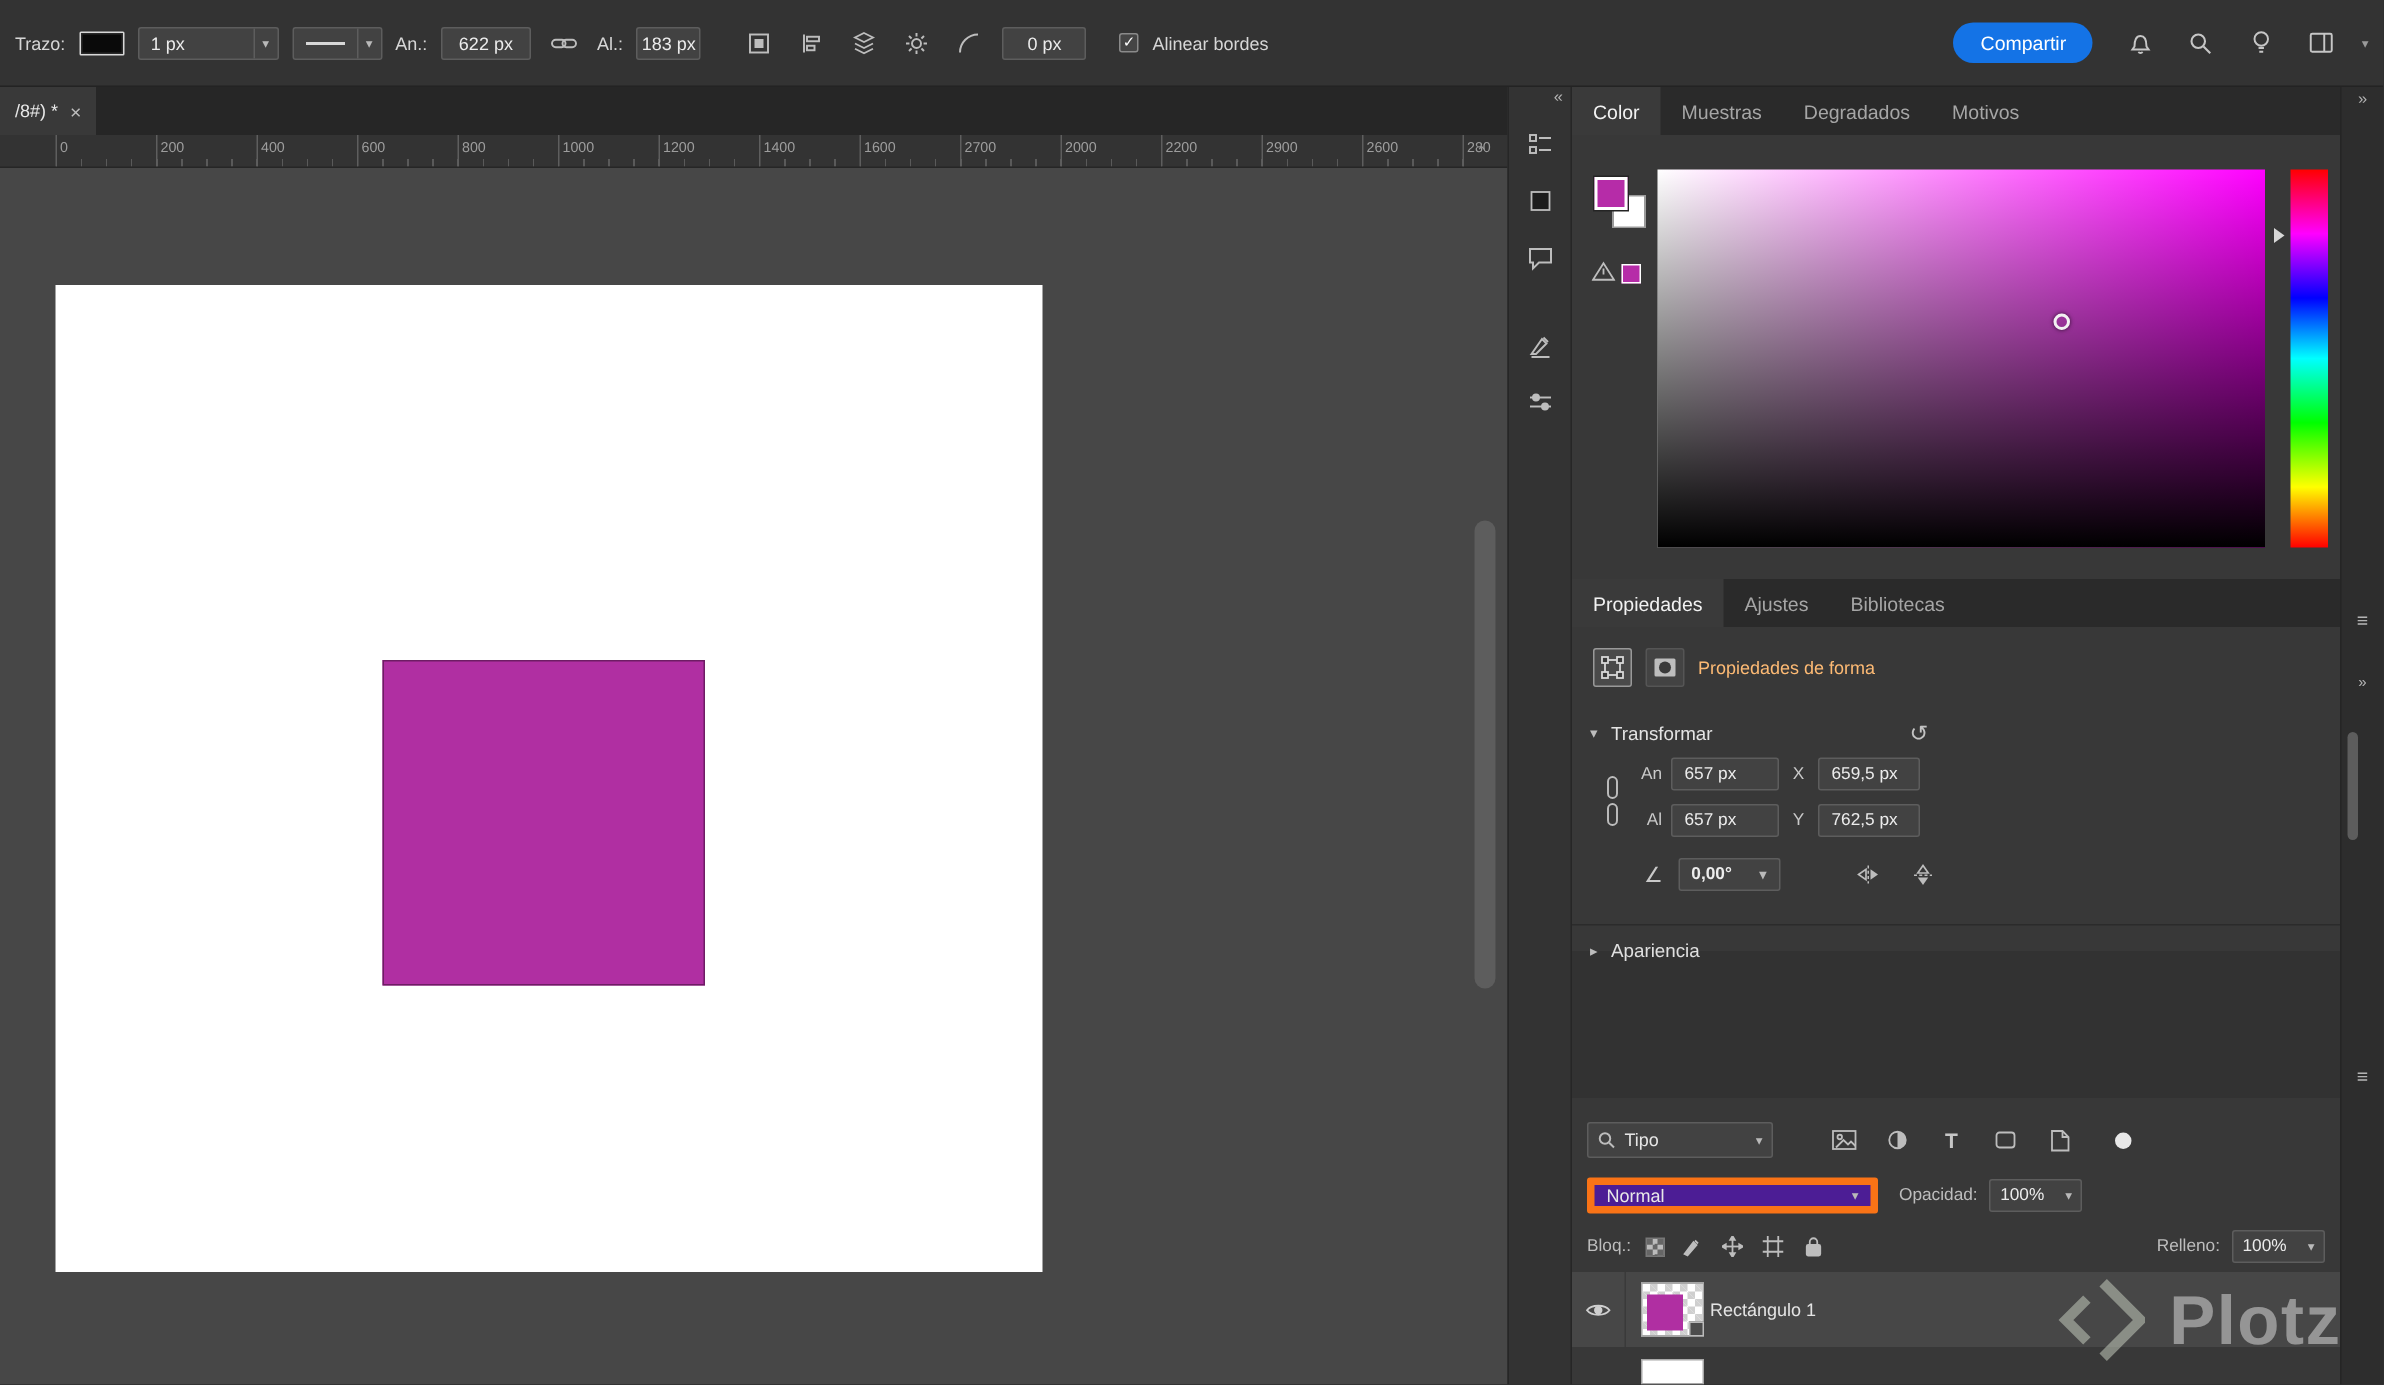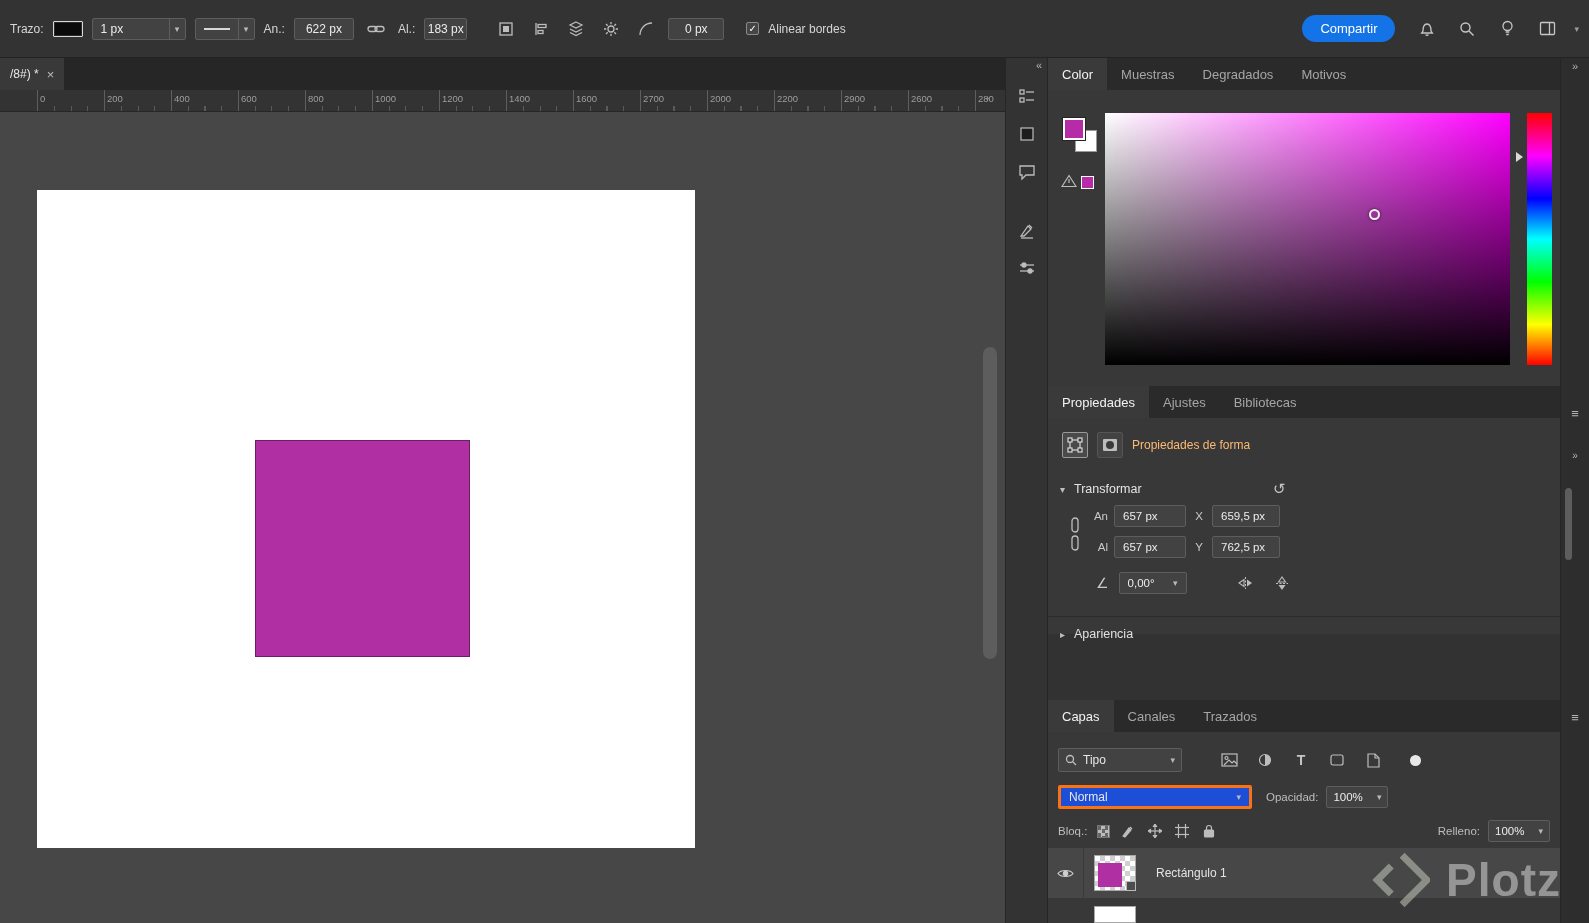--- a/index.html
+++ b/index.html
@@ -91,34 +91,34 @@
 
   
   .layers-panel { top:642px; bottom:0; }
   .layers-panel .panel-body { top:32px; }
   .filter-row { position:absolute; top:48px; left:10px; right:10px; display:flex; align-items:center; }
   .filter-select { width:124px; height:24px; background:#424242; border:1px solid #5d5d5d; border-radius:2px; display:flex; align-items:center; gap:6px; padding:0 6px; color:#e6e6e6; }
   .filter-select .caret { margin-left:auto; color:#b9b9b9; font-size:9px; }
   .filter-icons { display:flex; align-items:center; gap:10px; margin-left:34px; }
   .toggle-dot { width:11px; height:11px; border-radius:50%; background:#e8e8e8; margin-left:24px; }
   .blend-row { position:absolute; top:85px; left:10px; right:10px; display:flex; align-items:center; }
-  .blend-select { width:194px; height:24px; background:#1d4ed8; border:3px solid #f97316; border-radius:2px; display:flex; align-items:center; padding:0 8px; color:#e8e8e8; }
+  .blend-select { width:194px; height:24px; background:#4c1d95; border:5px solid #f97316; border-radius:2px; display:flex; align-items:center; padding:0 8px; color:#e8e8e8; }
   .blend-select .caret { margin-left:auto; color:#b9b9b9; font-size:9px; }
   .mini-field { width:62px; height:22px; background:#424242; border:1px solid #5d5d5d; border-radius:2px; display:flex; align-items:center; padding:0 6px; color:#ececec; font-size:11.5px; }
   .mini-field .caret { margin-left:auto; color:#b9b9b9; font-size:9px; }
   .row-lbl { color:#bdbdbd; font-size:11.5px; }
   .lock-row { position:absolute; top:119px; left:10px; right:10px; display:flex; align-items:center; }
   .lock-icons { display:flex; align-items:center; gap:9px; margin-left:10px; }
   .checker14 { width:13px; height:13px; background:conic-gradient(#bbb 25%,#666 0 50%,#bbb 0 75%,#666 0); background-size:7px 7px; border:1px solid #777; }
   .layer-row { position:absolute; top:148px; left:0; right:0; height:50px; background:#474747; display:flex; align-items:center; }
   .eye-cell { width:36px; display:flex; align-items:center; justify-content:center; border-right:1px solid #3a3a3a; align-self:stretch; }
   .layer-thumb { margin-left:10px; width:42px; height:36px; border:1px solid #a8a8a8; background:#fff; background-image:linear-gradient(45deg,#cfcfcf 25%,transparent 25%,transparent 75%,#cfcfcf 75%),linear-gradient(45deg,#cfcfcf 25%,transparent 25%,transparent 75%,#cfcfcf 75%); background-size:10px 10px; background-position:0 0,5px 5px; position:relative; }
   .layer-thumb .mini-shape { position:absolute; left:3px; bottom:3px; width:24px; height:24px; }
   .layer-thumb .badge { position:absolute; right:-1px; bottom:-1px; width:10px; height:10px; background:#4d4d4d; border:1px solid #bbb; }
-  .layer-name { margin-left:20px; color:#e4e4e4; font-size:12px; }
+  .layer-name { margin-left:4px; color:#e4e4e4; font-size:12px; }
   .layer-row-partial { position:absolute; top:200px; left:0; right:0; height:23px; background:#383838; display:flex; align-items:flex-start; }
   .partial-thumb { margin-left:46px; margin-top:6px; width:42px; height:17px; border:1px solid #a8a8a8; background:#fff; }
 
   
   .right-edge { position:absolute; left:1560px; top:58px; right:0; bottom:0; background:#2d2d2d; border-left:1px solid #252525; }
   .re-item { position:absolute; left:0; right:0; text-align:center; color:#b3b3b3; }
   .re-scroll { position:absolute; left:4px; top:430px; width:7px; height:72px; background:#5d5d5d; border-radius:4px; }
 
   
   .watermark { position:absolute; right:28px; bottom:12px; display:flex; align-items:center; gap:16px; opacity:.5; pointer-events:none; z-index:9; }
@@ -407,21 +407,21 @@
         <span class="t-field small">659,5 px</span>
       </div>
       <div class="t-row" style="top:150px">
         <span class="lbl">Al</span>
         <span class="t-field">657 px</span>
         <span class="lbl2">Y</span>
         <span class="t-field small">762,5 px</span>
       </div>
       <div class="angle-row">
         <span class="angle-sym">∠</span>
-        <span class="t-field small" style="gap:0;">
+        <span class="t-field small" style="gap:0;font-weight:bold;">
           <span>0,00°</span>
           <span style="margin-left:auto;color:#b9b9b9;font-size:9px;">▾</span>
         </span>
         <span style="width:26px"></span>
         <span class="icon-btn">
           <svg class="ic" width="17" height="14" viewBox="0 0 17 14">
               <path d="M2 7 L7 3.5 V10.5 Z" fill="none" stroke="#bdbdbd" stroke-width="1.1"></path>
               <path d="M15 7 L10 3.5 V10.5 Z" fill="#bdbdbd"></path>
               <line x1="8.5" y1="1" x2="8.5" y2="13" stroke="#bdbdbd" stroke-width="1" stroke-dasharray="2 1.5"></line>
             </svg>
@@ -435,25 +435,20 @@
         </span>
       </div>
       <div class="divider-h"></div>
       <div class="appearance-row">
         <span class="t-chevron">▸</span>
         <span>Apariencia</span>
       </div>
     </div>
 
     <div class="panel layers-panel">
-      <div class="panel-tabs">
-          <div class="tab selected">Capas</div>
-          <div class="tab">Canales</div>
-          <div class="tab">Trazados</div>
-        </div>
       <div class="panel-body"></div>
 
       <div class="filter-row">
         <span class="filter-select">
           <svg class="ic" width="12" height="12" viewBox="0 0 12 12" fill="none" stroke="#bdbdbd" stroke-width="1.3">
               <circle cx="5" cy="5" r="3.5"></circle>
               <line x1="7.8" y1="7.8" x2="11" y2="11"></line>
             </svg>
           <span>Tipo</span>
           <span class="caret">▾</span>

